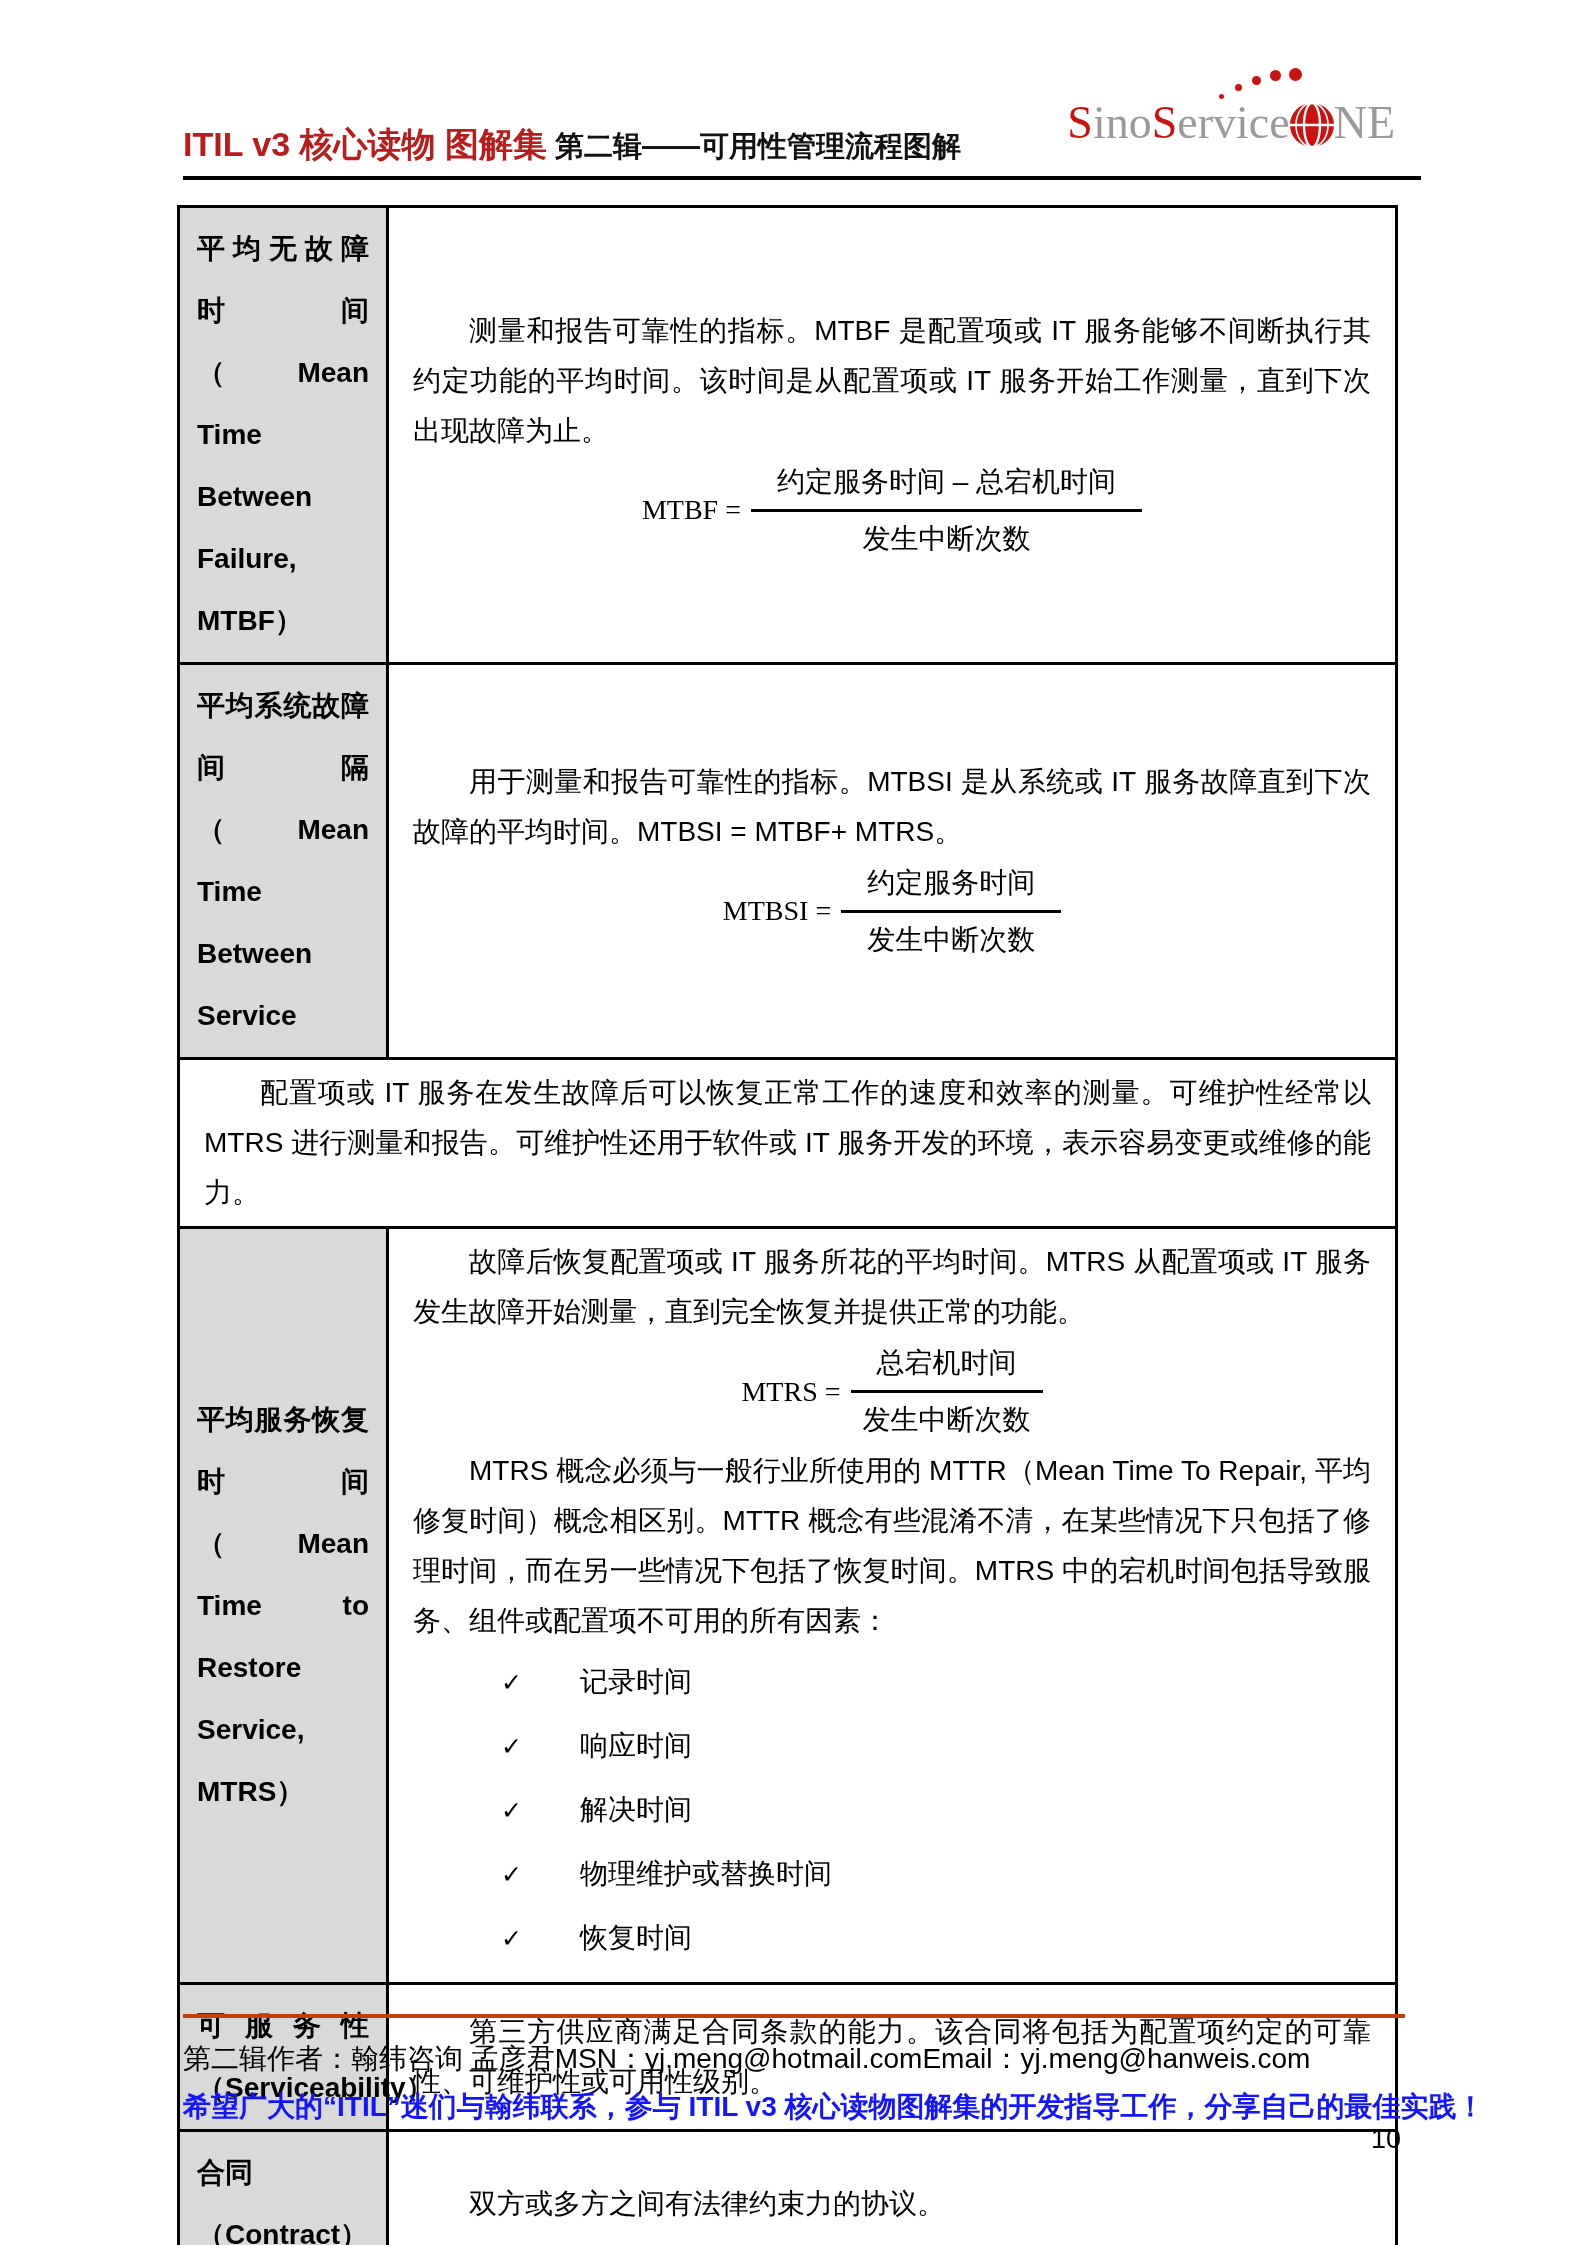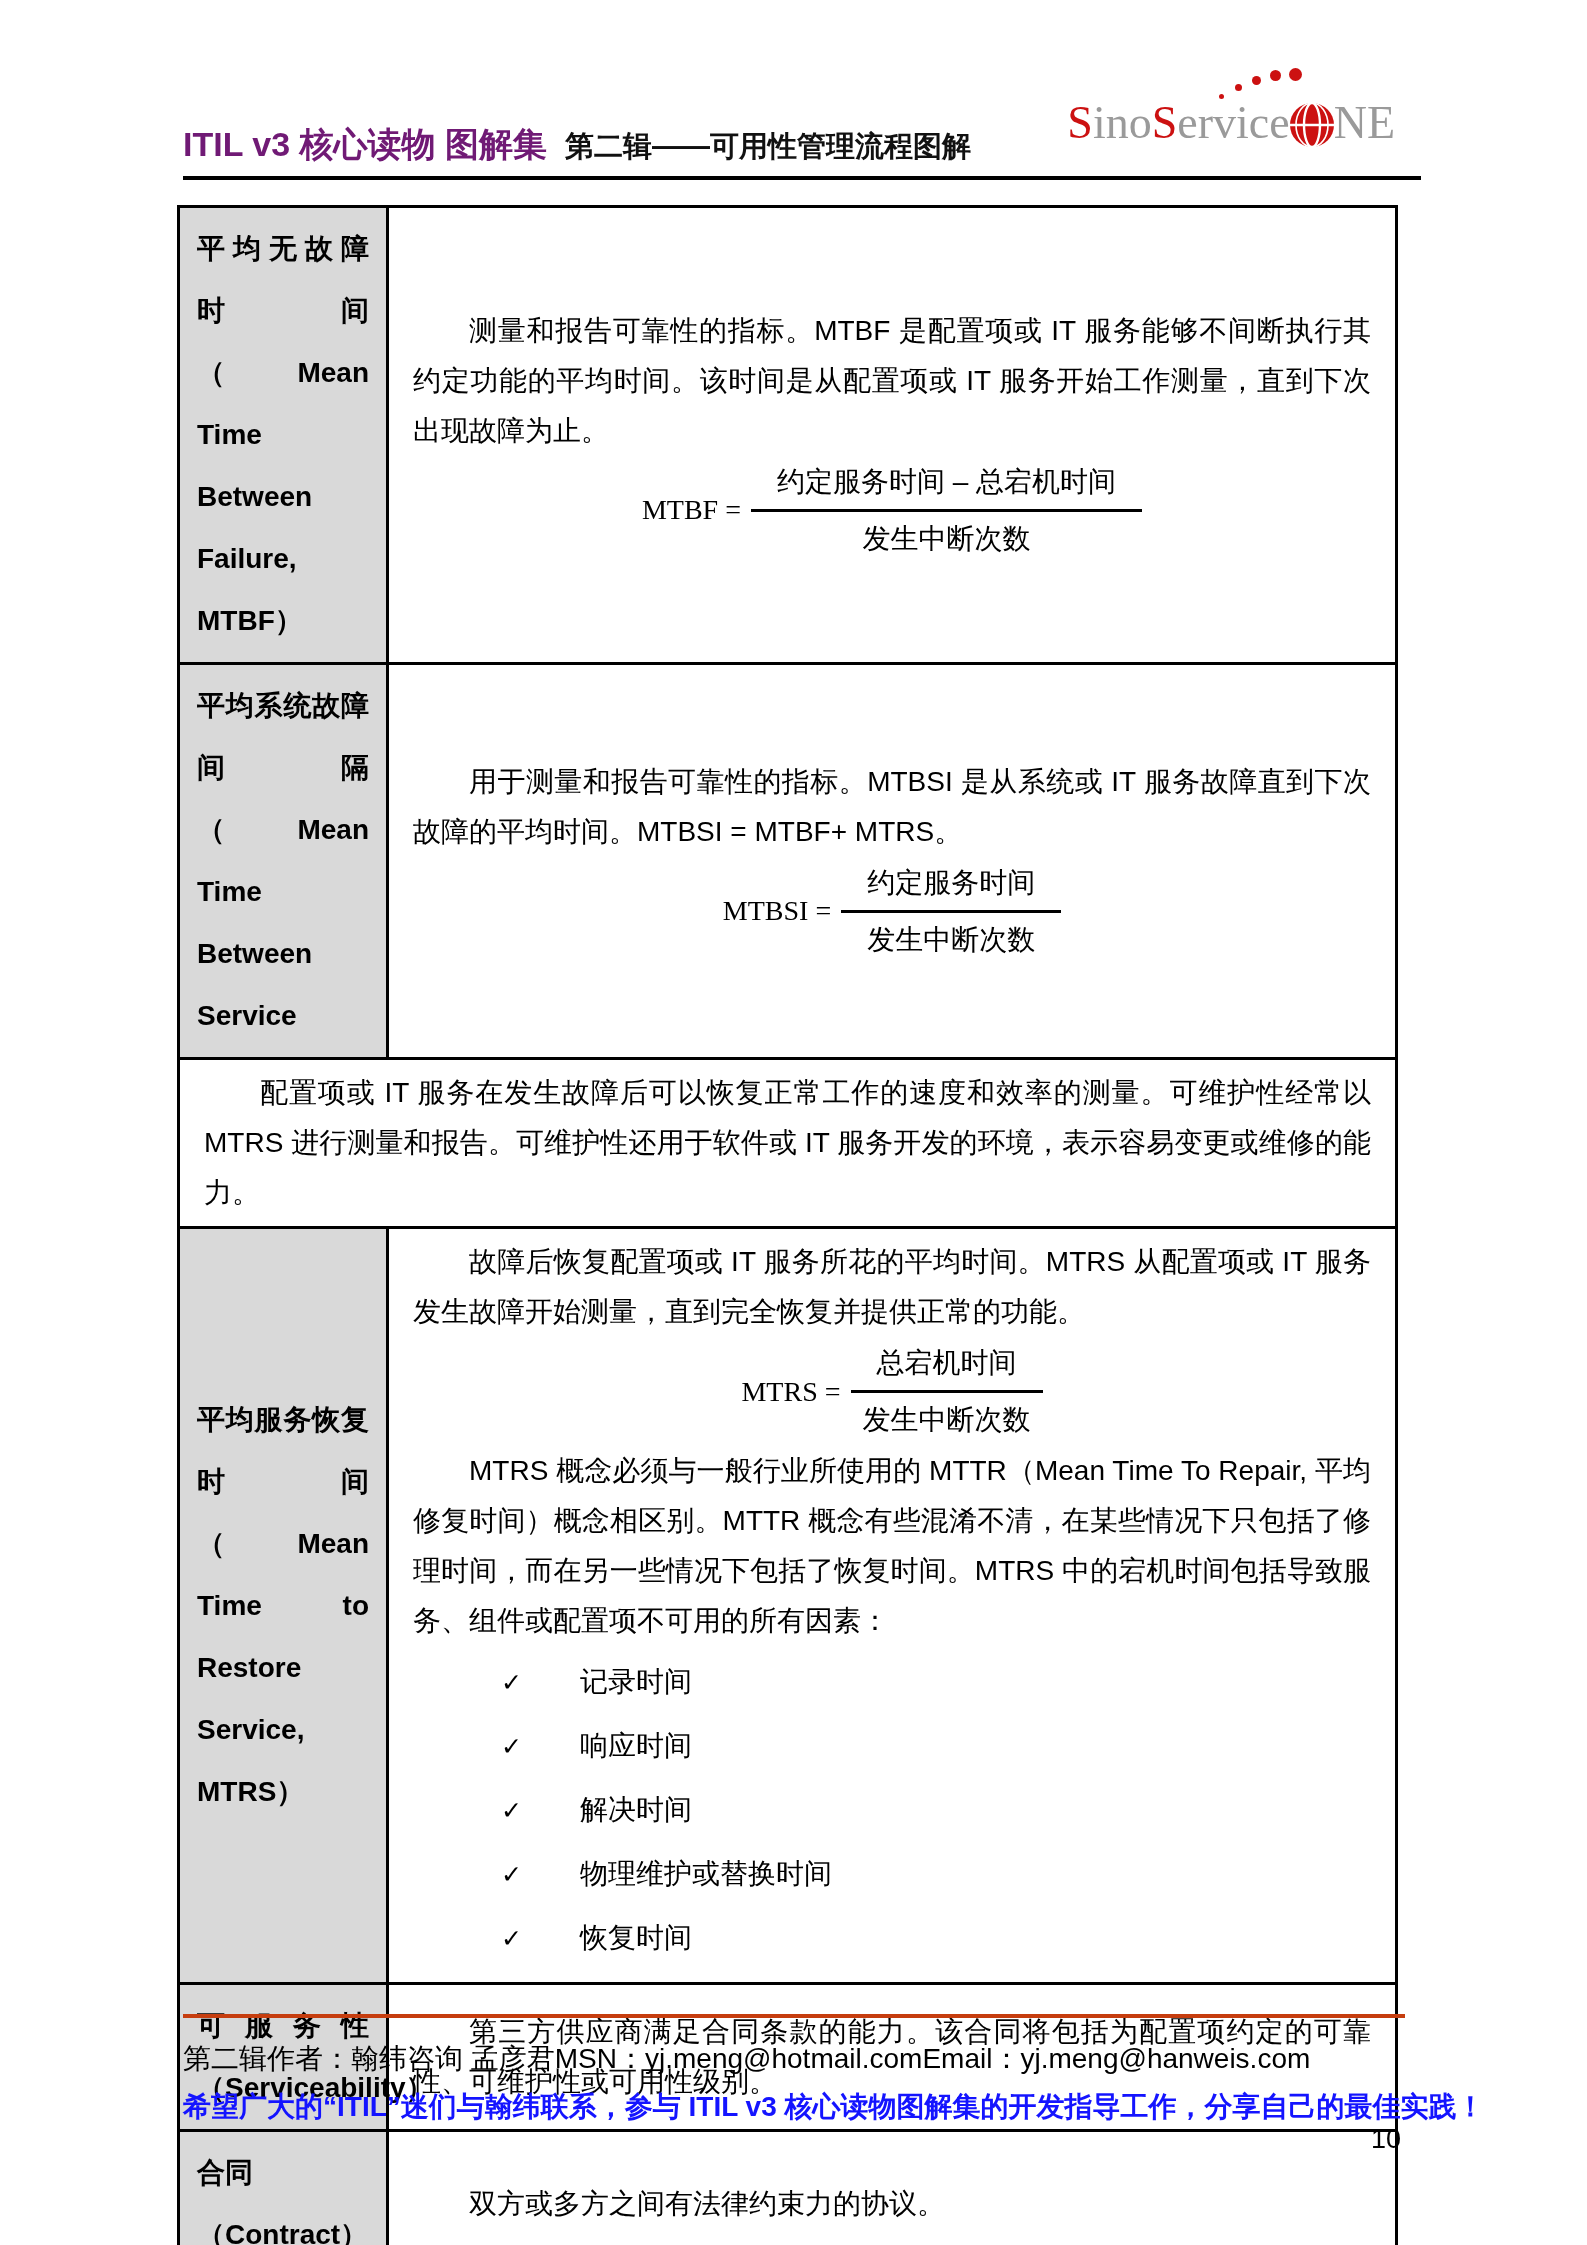--- a/index.html
+++ b/index.html
@@ -10,22 +10,22 @@
     margin:0 auto;
     font-family:"Liberation Sans", sans-serif;
     color:#000;
     overflow:hidden;
   }
   
   .header-title{
     position:absolute;left:183px;top:122px;
     font-size:31px;font-weight:bold;white-space:nowrap;
   }
-  .title-red{color:#701a75;font-size:34px;}
-  .title-black{color:#111;font-size:29px;margin-left:18px;}
+  .title-red{color:#b91c1c;font-size:34px;}
+  .title-black{color:#111;font-size:29px;margin-left:8px;}
   .logo{
     position:absolute;right:192px;top:96px;
     font-family:"Liberation Serif", serif;
     font-size:46px;color:#9A9A9A;
     display:flex;align-items:center;white-space:nowrap;
   }
   .logo .red{color:#CC1111;}
   .ball-wrap{position:relative;display:inline-block;width:46px;height:46px;margin:0 -1px;top:2px;}
   .ball-wrap svg{display:block;}
   .logo-dot{position:absolute;border-radius:50%;background:#CC1111;}

